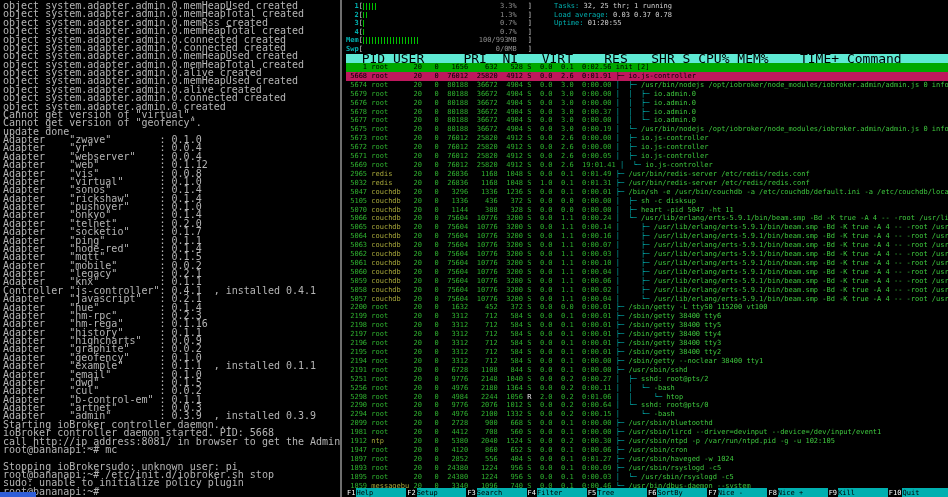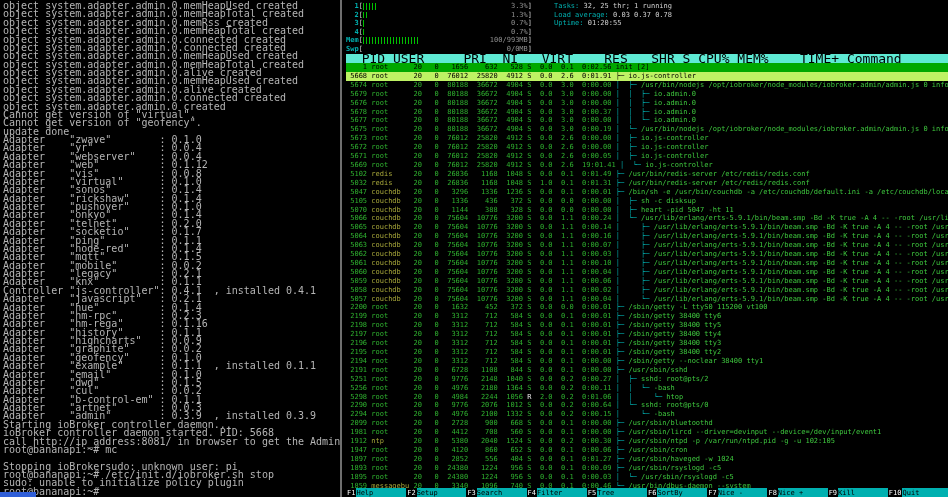--- a/index.html
+++ b/index.html
@@ -13,37 +13,37 @@
   .tline{font-size:10px;line-height:8.38px;white-space:pre;color:#b5b5b5}
   #blue-bar{position:absolute;left:0;bottom:0;width:36px;height:7px;background:#2f5ed8}
   #htop-top{display:flex;font-size:7px;line-height:8.5px;margin-bottom:1px}
   #meters{width:186px}
   .meter{display:flex;white-space:pre}
   .mlabel{color:#00b0b0;font-weight:bold}
   .brk{color:#d0d0d0}
   .mtrack{position:relative;flex:1;overflow:hidden}
   .mbar{position:absolute;left:0;top:1px;bottom:1px;
         background:repeating-linear-gradient(90deg,#00c000 0,#00c000 1px,rgba(0,0,0,0) 1px,rgba(0,0,0,0) 3px)}
-  .mval{position:absolute;right:0;top:0;color:#8f8f8f}
+  .mval{position:absolute;right:11px;top:0;color:#8f8f8f}
   #stats{margin-left:22px}
   .stat{white-space:pre}
   .slabel{color:#00b0b0}
   .sval{color:#d0d0d0}
   #proc-header{background:#5eead4;color:#000;font-size:13px;line-height:9px;white-space:pre;width:100%;overflow:hidden}
   #proc-rows{flex:1;overflow:hidden}
   .prow{font-size:7px;line-height:8.9px;white-space:pre;overflow:hidden}
   .f-num{color:#2fb22f}
   .f-user{color:#2fb22f}
   .f-user.alt{color:#a8a83a}
   .f-state{color:#2fb22f}
   .f-state.run{color:#e8e8e8}
   .f-tree{color:#00b0b0}
   .f-cmd{color:#3ec83e}
   .prow.hl-green{background:#00a800}
-  .prow.hl-cyan{background:#bef264}
+  .prow.hl-cyan{background:#be185d}
   .prow.hl-green span,.prow.hl-cyan span{color:#000}
   #fkeys{display:flex;height:11px;min-height:11px;font-size:7px;line-height:11px;overflow:hidden}
   .fkey{flex:1;display:flex;cursor:pointer}
   .fnum{color:#fff;background:#000;padding:0 1px}
   .flabel{flex:1;background:#00b0b0;color:#000;overflow:hidden}
 </style>
 </head>
 <body>
 
 <div id="screen">
@@ -136,21 +136,21 @@
         <div class="prow"><span class="f-num"> 5674</span> <span class="f-user">root     </span><span class="f-num"> 20   0  80188  36672  4904</span> <span class="f-state">S</span><span class="f-num">  0.0  3.0  0:00.00</span> <span class="f-tree">│  ├─ </span><span class="f-cmd">/usr/bin/nodejs /opt/iobroker/node_modules/iobroker.admin/admin.js 0 info</span></div>
         <div class="prow"><span class="f-num"> 5679</span> <span class="f-user">root     </span><span class="f-num"> 20   0  80188  36672  4904</span> <span class="f-state">S</span><span class="f-num">  0.0  3.0  0:00.00</span> <span class="f-tree">│  │  ├─ </span><span class="f-cmd">io.admin.0</span></div>
         <div class="prow"><span class="f-num"> 5676</span> <span class="f-user">root     </span><span class="f-num"> 20   0  80188  36672  4904</span> <span class="f-state">S</span><span class="f-num">  0.0  3.0  0:00.00</span> <span class="f-tree">│  │  ├─ </span><span class="f-cmd">io.admin.0</span></div>
         <div class="prow"><span class="f-num"> 5678</span> <span class="f-user">root     </span><span class="f-num"> 20   0  80188  36672  4904</span> <span class="f-state">S</span><span class="f-num">  0.0  3.0  0:00.37</span> <span class="f-tree">│  │  ├─ </span><span class="f-cmd">io.admin.0</span></div>
         <div class="prow"><span class="f-num"> 5677</span> <span class="f-user">root     </span><span class="f-num"> 20   0  80188  36672  4904</span> <span class="f-state">S</span><span class="f-num">  0.0  3.0  0:00.00</span> <span class="f-tree">│  │  └─ </span><span class="f-cmd">io.admin.0</span></div>
         <div class="prow"><span class="f-num"> 5675</span> <span class="f-user">root     </span><span class="f-num"> 20   0  80188  36672  4904</span> <span class="f-state">S</span><span class="f-num">  0.0  3.0  0:00.19</span> <span class="f-tree">│  └─ </span><span class="f-cmd">/usr/bin/nodejs /opt/iobroker/node_modules/iobroker.admin/admin.js 0 info</span></div>
         <div class="prow"><span class="f-num"> 5673</span> <span class="f-user">root     </span><span class="f-num"> 20   0  76012  25820  4912</span> <span class="f-state">S</span><span class="f-num">  0.0  2.6  0:00.00</span> <span class="f-tree">│  ├─ </span><span class="f-cmd">io.js-controller</span></div>
         <div class="prow"><span class="f-num"> 5672</span> <span class="f-user">root     </span><span class="f-num"> 20   0  76012  25820  4912</span> <span class="f-state">S</span><span class="f-num">  0.0  2.6  0:00.00</span> <span class="f-tree">│  ├─ </span><span class="f-cmd">io.js-controller</span></div>
         <div class="prow"><span class="f-num"> 5671</span> <span class="f-user">root     </span><span class="f-num"> 20   0  76012  25820  4912</span> <span class="f-state">S</span><span class="f-num">  0.0  2.6  0:00.05</span> <span class="f-tree">│  ├─ </span><span class="f-cmd">io.js-controller</span></div>
         <div class="prow"><span class="f-num"> 5669</span> <span class="f-user">root     </span><span class="f-num"> 20   0  76012  25820  4912</span> <span class="f-state">S</span><span class="f-num">  0.0  2.6  19:01.41</span> <span class="f-tree">│  └─ </span><span class="f-cmd">io.js-controller</span></div>
-        <div class="prow"><span class="f-num"> 5102</span> <span class="f-user alt">redis    </span><span class="f-num"> 20   0  26836   1168  1048</span> <span class="f-state">S</span><span class="f-num">  0.0  0.1  0:01.49</span> <span class="f-tree">├─ </span><span class="f-cmd">/usr/bin/redis-server /etc/redis/redis.conf</span></div>
+        <div class="prow"><span class="f-num"> 2965</span> <span class="f-user alt">redis    </span><span class="f-num"> 20   0  26836   1168  1048</span> <span class="f-state">S</span><span class="f-num">  0.0  0.1  0:01.49</span> <span class="f-tree">├─ </span><span class="f-cmd">/usr/bin/redis-server /etc/redis/redis.conf</span></div>
         <div class="prow"><span class="f-num"> 5032</span> <span class="f-user alt">redis    </span><span class="f-num"> 20   0  26836   1168  1048</span> <span class="f-state">S</span><span class="f-num">  1.0  0.1  0:01.31</span> <span class="f-tree">├─ </span><span class="f-cmd">/usr/bin/redis-server /etc/redis/redis.conf</span></div>
         <div class="prow"><span class="f-num"> 5047</span> <span class="f-user alt">couchdb  </span><span class="f-num"> 20   0   3296   1336  1236</span> <span class="f-state">S</span><span class="f-num">  0.0  0.1  0:00.01</span> <span class="f-tree">├─ </span><span class="f-cmd">/bin/sh -e /usr/bin/couchdb -a /etc/couchdb/default.ini -a /etc/couchdb/local.ini</span></div>
         <div class="prow"><span class="f-num"> 5105</span> <span class="f-user alt">couchdb  </span><span class="f-num"> 20   0   1336    436   372</span> <span class="f-state">S</span><span class="f-num">  0.0  0.0  0:00.00</span> <span class="f-tree">│  ├─ </span><span class="f-cmd">sh -c disksup</span></div>
         <div class="prow"><span class="f-num"> 5070</span> <span class="f-user alt">couchdb  </span><span class="f-num"> 20   0   1144    388   328</span> <span class="f-state">S</span><span class="f-num">  0.0  0.0  0:00.00</span> <span class="f-tree">│  ├─ </span><span class="f-cmd">heart -pid 5047 -ht 11</span></div>
         <div class="prow"><span class="f-num"> 5066</span> <span class="f-user alt">couchdb  </span><span class="f-num"> 20   0  75604  10776  3200</span> <span class="f-state">S</span><span class="f-num">  0.0  1.1  0:00.24</span> <span class="f-tree">│  └─ </span><span class="f-cmd">/usr/lib/erlang/erts-5.9.1/bin/beam.smp -Bd -K true -A 4 -- -root /usr/lib/</span></div>
         <div class="prow"><span class="f-num"> 5065</span> <span class="f-user alt">couchdb  </span><span class="f-num"> 20   0  75604  10776  3200</span> <span class="f-state">S</span><span class="f-num">  0.0  1.1  0:00.14</span> <span class="f-tree">│     ├─ </span><span class="f-cmd">/usr/lib/erlang/erts-5.9.1/bin/beam.smp -Bd -K true -A 4 -- -root /usr/lib/</span></div>
         <div class="prow"><span class="f-num"> 5064</span> <span class="f-user alt">couchdb  </span><span class="f-num"> 20   0  75604  10776  3200</span> <span class="f-state">S</span><span class="f-num">  0.0  1.1  0:00.16</span> <span class="f-tree">│     ├─ </span><span class="f-cmd">/usr/lib/erlang/erts-5.9.1/bin/beam.smp -Bd -K true -A 4 -- -root /usr/lib/</span></div>
         <div class="prow"><span class="f-num"> 5063</span> <span class="f-user alt">couchdb  </span><span class="f-num"> 20   0  75604  10776  3200</span> <span class="f-state">S</span><span class="f-num">  0.0  1.1  0:00.07</span> <span class="f-tree">│     ├─ </span><span class="f-cmd">/usr/lib/erlang/erts-5.9.1/bin/beam.smp -Bd -K true -A 4 -- -root /usr/lib/</span></div>
         <div class="prow"><span class="f-num"> 5062</span> <span class="f-user alt">couchdb  </span><span class="f-num"> 20   0  75604  10776  3200</span> <span class="f-state">S</span><span class="f-num">  0.0  1.1  0:00.03</span> <span class="f-tree">│     ├─ </span><span class="f-cmd">/usr/lib/erlang/erts-5.9.1/bin/beam.smp -Bd -K true -A 4 -- -root /usr/lib/</span></div>
         <div class="prow"><span class="f-num"> 5061</span> <span class="f-user alt">couchdb  </span><span class="f-num"> 20   0  75604  10776  3200</span> <span class="f-state">S</span><span class="f-num">  0.0  1.1  0:00.10</span> <span class="f-tree">│     ├─ </span><span class="f-cmd">/usr/lib/erlang/erts-5.9.1/bin/beam.smp -Bd -K true -A 4 -- -root /usr/lib/</span></div>

